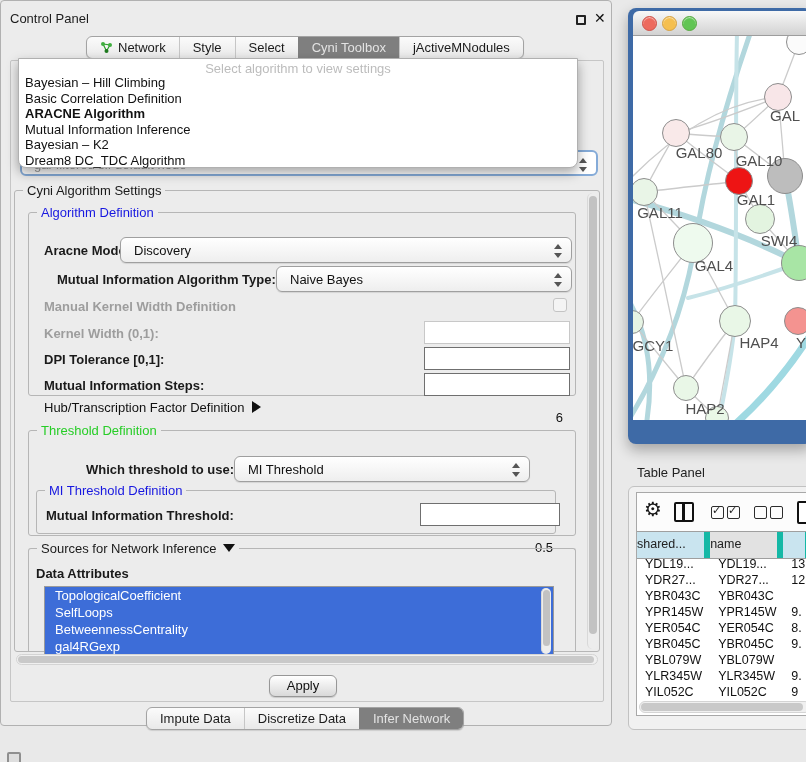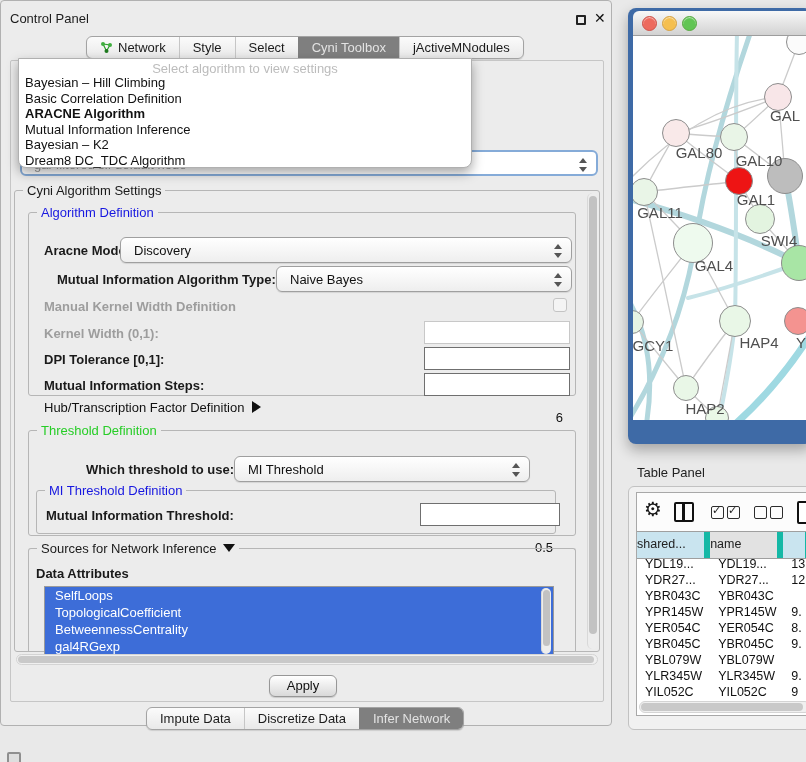--- a/index.html
+++ b/index.html
@@ -27,21 +27,21 @@
   .bottom-tabs{left:146px;top:707px;}
 
   
   .main-panel{left:10px;top:60px;width:594px;height:642px;background:#ececec;border:1px solid #c6c6c6;border-radius:2px;}
 
   
   .behind-combo{left:20px;top:150px;width:578px;height:26px;background:#fff;border:2px solid #85abd8;border-radius:6px;z-index:5;}
   .behind-combo .val{position:absolute;left:12px;top:5px;font-size:13px;color:#9a9a9a;}
 
   
-  .dropdown{left:18px;top:58px;width:454px;height:110px;background:#fff;border:1px solid #b0b0b0;
+  .dropdown{left:18px;top:58px;width:560px;height:110px;background:#fff;border:1px solid #b0b0b0;
     border-radius:0 0 8px 8px;box-shadow:0 5px 12px rgba(0,0,0,.35);z-index:40;}
   .dd-placeholder{text-align:center;font-size:13px;color:#bcbcbc;padding-top:2px;height:14px;}
   .dd-item{font-size:13px;color:#111;line-height:15.5px;padding-left:6px;white-space:nowrap;}
   .dd-item.sel{font-weight:bold;}
 
   
   .gbox{border:1px solid #b6b6b6;border-radius:3px;}
   .gtitle{position:absolute;top:-8px;left:8px;background:#ececec;padding:0 4px;font-size:13px;color:#1a1a1a;white-space:nowrap;}
   .gtitle.blue{color:#1717e0;}
   .gtitle.green{color:#27cd27;}
@@ -237,22 +237,22 @@
 <div class="abs lbl" style="left:46px;top:508px;">Mutual Information Threshold:</div>
 <div class="abs field" style="left:420px;top:503px;width:140px;">
   <span class="fval">0.5</span>
 </div>
 
 <div class="abs gbox" style="left:28px;top:548px;width:548px;height:104px;border-bottom:none;border-radius:3px 3px 0 0;">
   <span class="gtitle"><span>Sources for Network Inference</span><span class="tri-down"></span></span>
 </div>
 <div class="abs lbl" style="left:36px;top:566px;">Data Attributes</div>
 <div class="abs attr-list" style="left:44px;top:586px;width:510px;height:70px;" id="attr-list">
+    <div class="attr-item sel">TopologicalCoefficient</div>
     <div class="attr-item sel">SelfLoops</div>
-    <div class="attr-item sel">TopologicalCoefficient</div>
     <div class="attr-item sel">BetweennessCentrality</div>
     <div class="attr-item sel">gal4RGexp</div>
   </div>
 <div class="abs vscroll" style="left:541px;top:588px;width:10px;height:66px;">
   <div class="thumb" style="top:2px;height:56px;"></div>
 </div>
 
 <div class="abs hscroll" style="left:16px;top:654px;width:582px;height:11px;">
   <div class="thumb" style="left:1px;width:576px;"></div>
 </div>

